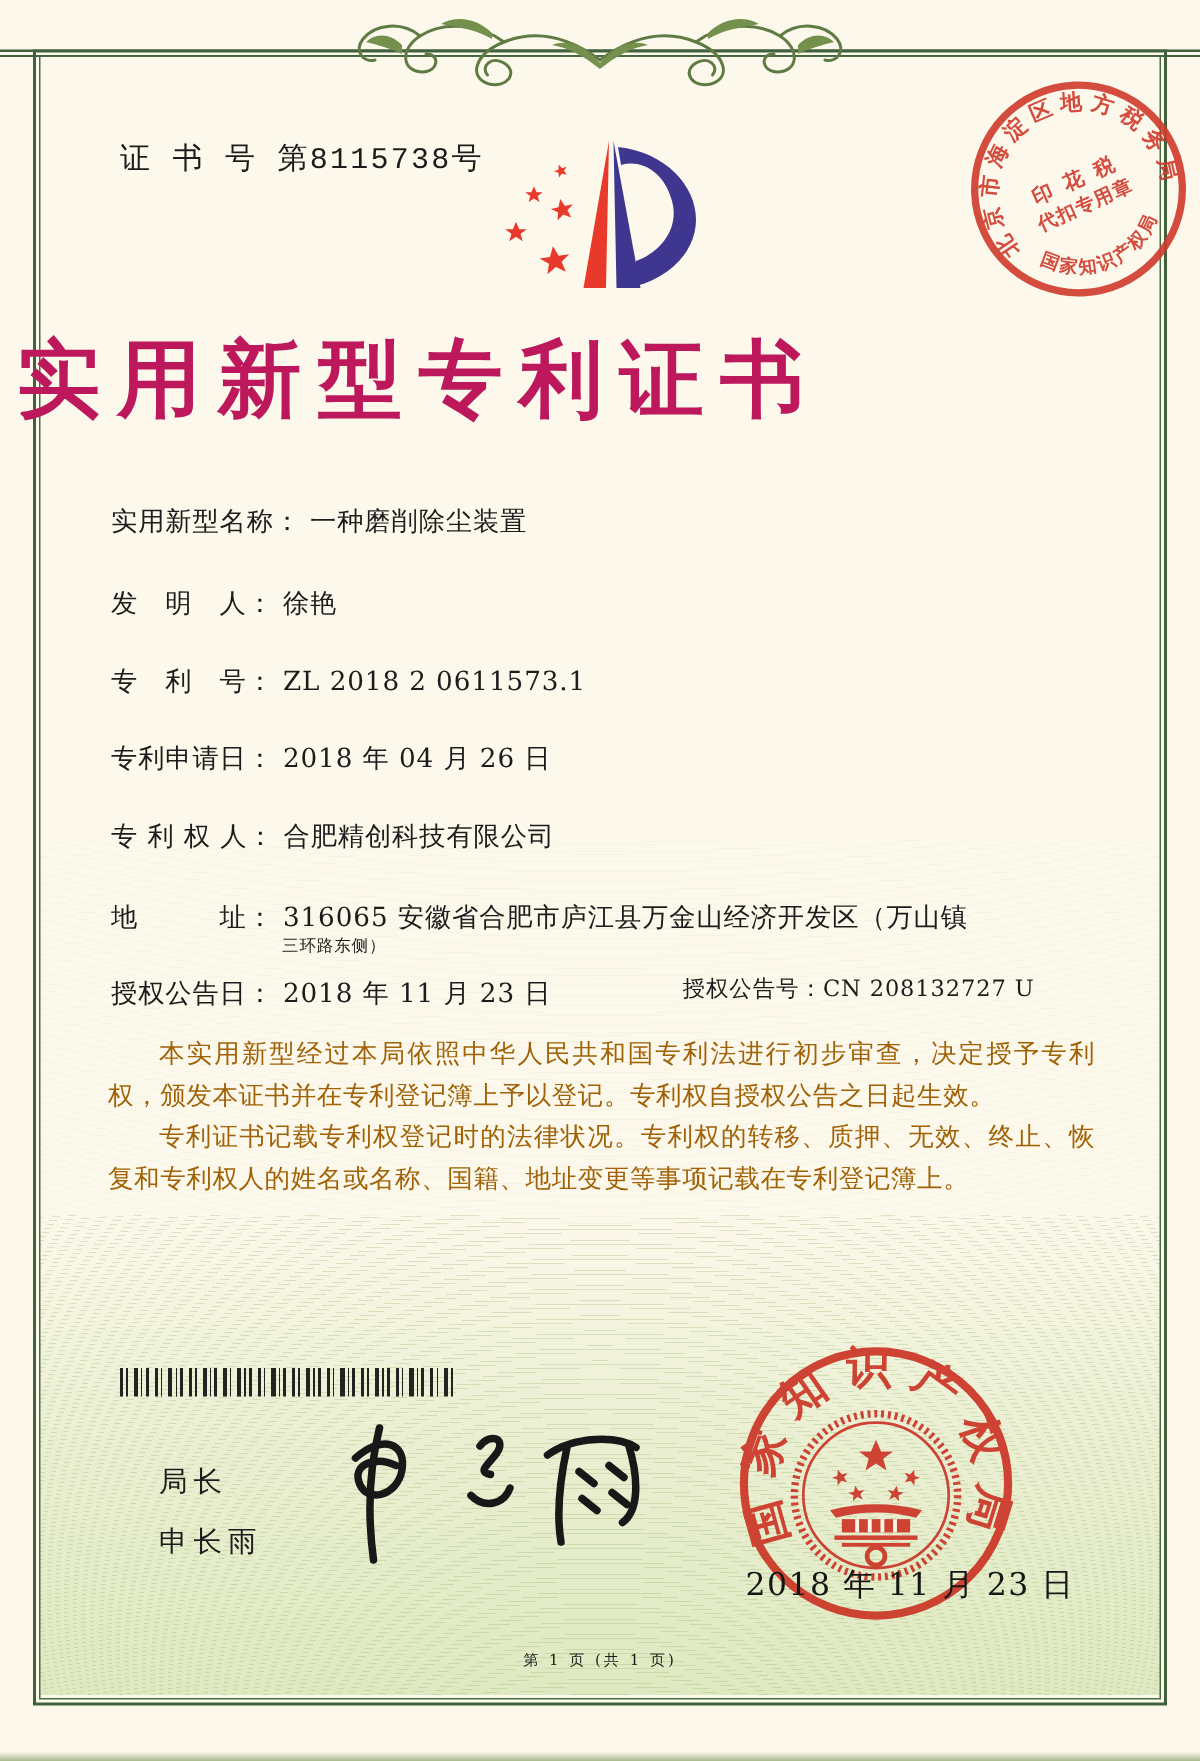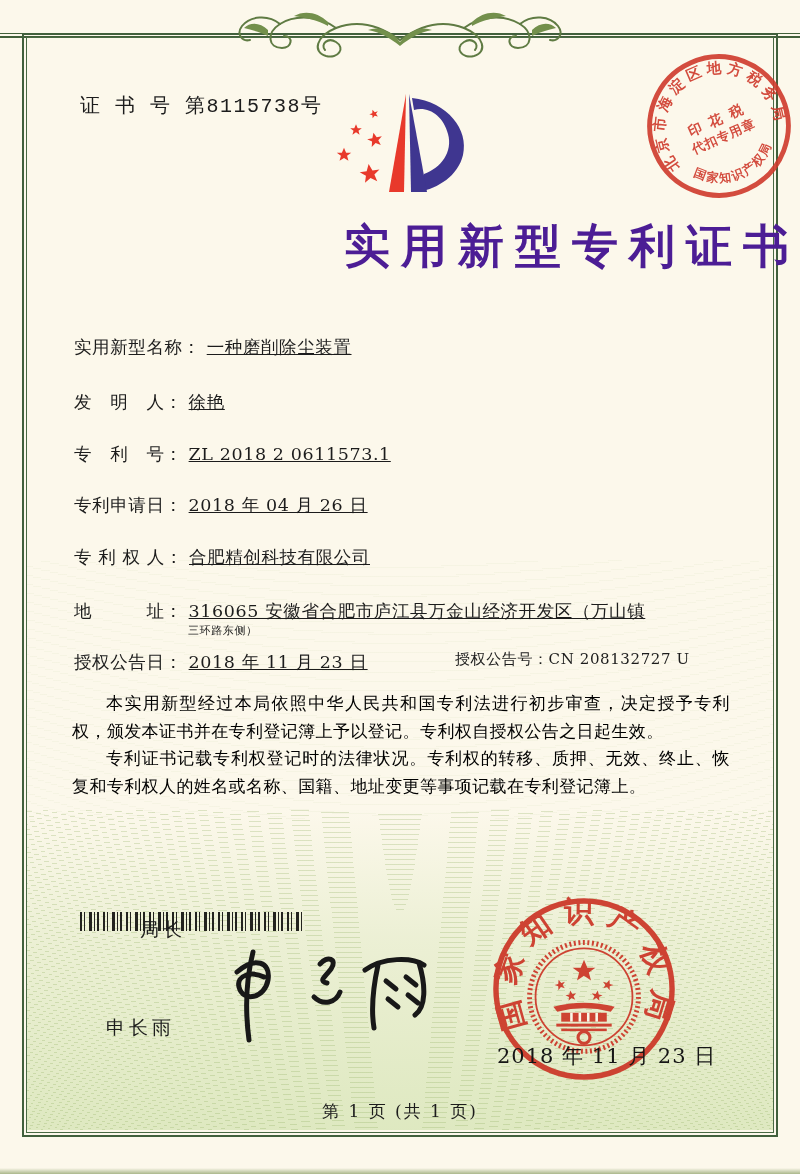--- a/index.html
+++ b/index.html
@@ -26,42 +26,42 @@
   }
   .waves-soft{
     position:absolute;left:26px;top:560px;width:748px;height:260px;z-index:0;opacity:.35;
     background:repeating-radial-gradient(140% 100% at 50% 290%,rgba(150,180,105,.18) 0 1px,rgba(0,0,0,0) 1px 9px);
   }
   .scan-edge{position:absolute;left:0;bottom:0;width:100%;height:6px;z-index:5;
     background:linear-gradient(180deg,rgba(0,0,0,0),#aab78b);}
   .cert-no{position:absolute;left:80px;top:92px;font-size:20px;letter-spacing:1.5px;z-index:2;font-family:Liberation Mono, monospace;}
   .logo{position:absolute;left:330px;top:82px;z-index:2;}
   .tax-seal{position:absolute;left:641px;top:48px;z-index:3;transform:rotate(-24deg);opacity:.9;}
-  .title{position:absolute;left:0;top:216px;width:100%;text-align:right;z-index:2;
-    font-size:46px;font-weight:bold;letter-spacing:11px;text-indent:11px;color:#4c1d95;}
+  .title{position:absolute;left:0;top:216px;width:100%;text-align:left;z-index:2;
+    font-size:56px;font-weight:bold;letter-spacing:11px;text-indent:11px;color:#be185d;}
   .row{position:absolute;left:74px;font-size:17.5px;letter-spacing:.6px;z-index:2;white-space:nowrap;}
-  .row .val{margin-left:6px;text-decoration:underline;}
+  .row .val{margin-left:6px;}
   .addr2{position:absolute;left:188px;font-size:11px;letter-spacing:.6px;z-index:2;}
   .grant-no{position:absolute;left:455px;font-size:15px;letter-spacing:.6px;z-index:2;white-space:nowrap;}
   .body-text{position:absolute;left:72px;top:690px;width:658px;z-index:2;
-    font-size:17px;line-height:27.5px;color:#000000;}
+    font-size:17px;line-height:27.5px;color:#a16207;}
   .body-text p{margin:0;text-indent:2em;letter-spacing:.4px;text-align:justify;}
   .barcode{
     position:absolute;left:80px;top:912px;width:222px;height:19px;z-index:2;
     background:repeating-linear-gradient(90deg,
       #23231f 0 2px,rgba(0,0,0,0) 2px 4px,#23231f 4px 5px,rgba(0,0,0,0) 5px 9px,
       #23231f 9px 12px,rgba(0,0,0,0) 12px 14px,#23231f 14px 15px,rgba(0,0,0,0) 15px 17px,
       #23231f 17px 19px,rgba(0,0,0,0) 19px 23px);
   }
-  .signer-title{position:absolute;left:106px;top:917px;font-size:19px;letter-spacing:4px;z-index:2;margin-left:34px;}
+  .signer-title{position:absolute;left:106px;top:975px;font-size:19px;letter-spacing:4px;z-index:2;}
   .signer-name{position:absolute;left:106px;top:1015px;font-size:19px;letter-spacing:4px;z-index:2;}
   .signature{position:absolute;left:215px;top:940px;z-index:2;}
   .cnipa-seal{position:absolute;left:490px;top:895px;z-index:3;opacity:.92;}
   .seal-date{position:absolute;left:497px;top:1042px;font-size:21px;letter-spacing:1px;z-index:4;color:#161616;}
-  .footer{position:absolute;left:0;top:1100px;width:100%;text-align:center;font-size:17px;letter-spacing:2px;z-index:2;}
+  .footer{position:absolute;left:0;top:1100px;width:100%;text-align:center;font-size:10px;letter-spacing:2px;z-index:2;}
   .flourish{position:absolute;left:228px;top:2px;z-index:2;}
 </style>
 </head>
 <body>
 
 <div class="waves-soft"></div>
 <div class="waves"></div>
 <div class="top-rule"></div>
 <div class="frame">
   <div class="frame-inner"></div>

